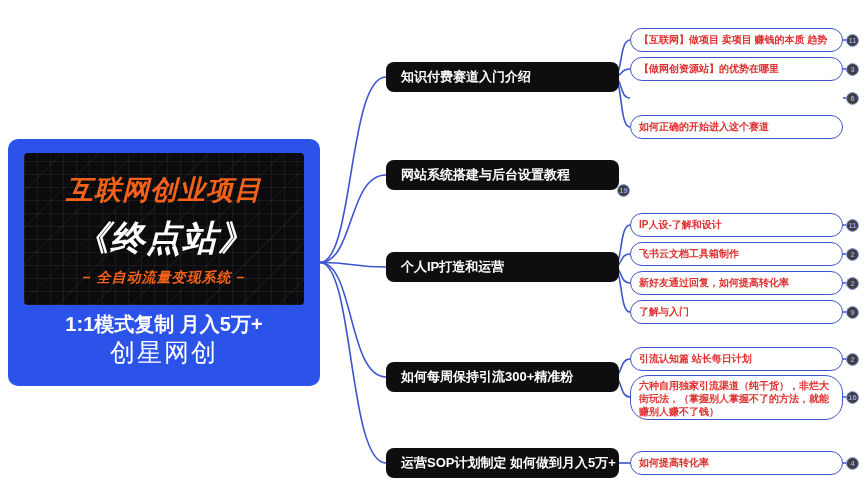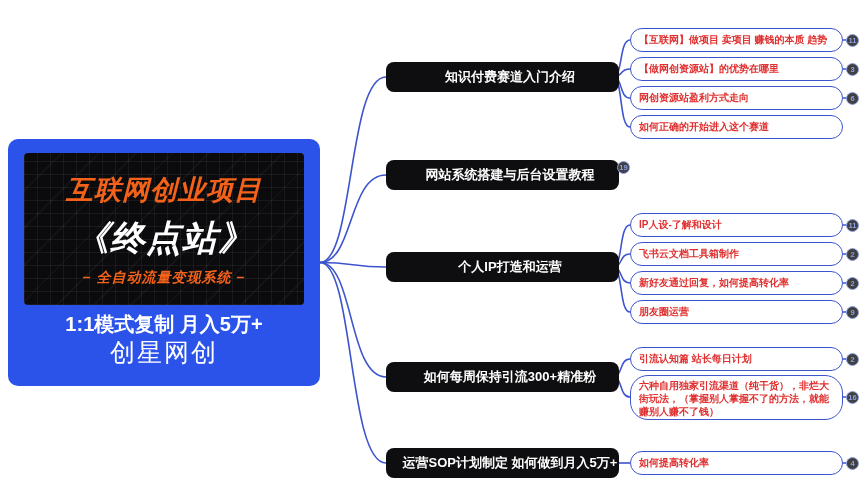--- a/index.html
+++ b/index.html
@@ -27,21 +27,21 @@
   .caption { position:absolute; left:0; top:172px; width:312px; color:#fff; }
   .cap-l1 { font-size:20px; font-weight:bold; line-height:26px; }
   .cap-l2 { font-size:20px; font-weight:bold; line-height:26px; }
   .cap-l3 { font-size:25px; font-weight:normal; line-height:30px; letter-spacing:2px; }
 
   
   .topic {
     position:absolute; left:386px; width:233px; height:30px;
     background:#0e0e10; border-radius:8px; color:#ffffff;
     font-size:13px; font-weight:bold; line-height:30px;
-    padding-left:15px; white-space:nowrap; overflow:hidden;text-align:center;
+    padding-left:15px; white-space:nowrap; overflow:hidden;
   }
 
   
   .sub {
     position:absolute; left:630px; width:213px; height:24px;
     background:#ffffff; border:1.5px solid #3c54cd; border-radius:12px;
     color:#e02f2f; font-size:10px; font-weight:bold; line-height:21px;
     padding-left:8px; padding-right:6px; white-space:nowrap; overflow:hidden;
   }
   .sub.multi {
@@ -104,34 +104,33 @@
       <div class="cap-l3">创星网创</div>
     </div>
   </div>
 
   <div class="topic" style="top:62px">知识付费赛道入门介绍</div>
   <div class="topic" style="top:160px">网站系统搭建与后台设置教程</div>
   <div class="topic" style="top:252px">个人IP打造和运营</div>
   <div class="topic" style="top:362px">如何每周保持引流300+精准粉</div>
   <div class="topic" style="top:448px">运营SOP计划制定 如何做到月入5万+</div>
 
-  <div class="badge" style="left:617px; top:161px">19</div>
+  <div class="badge" style="left:617px; top:184px">19</div>
 
   <div class="sub" style="top:28px">【互联网】做项目 卖项目 赚钱的本质 趋势</div>
   <div class="sub" style="top:57px">【做网创资源站】的优势在哪里</div>
-  <div class="sub" style="top:86px">网创资源站盈利方式走向</div>
   <div class="sub" style="top:115px">如何正确的开始进入这个赛道</div>
   <div class="badge" style="left:846px; top:33.5px">11</div>
   <div class="badge" style="left:846px; top:62.5px">3</div>
   <div class="badge" style="left:846px; top:91.5px">6</div>
 
   <div class="sub" style="top:213px">IP人设-了解和设计</div>
   <div class="sub" style="top:271px">新好友通过回复，如何提高转化率</div>
   <div class="sub" style="top:242px">飞书云文档工具箱制作</div>
-  <div class="sub" style="top:300px">朋友圈运营</div>
+  <div class="sub" style="top:300px">了解与入门</div>
   <div class="badge" style="left:846px; top:218.5px">11</div>
   <div class="badge" style="left:846px; top:247.5px">2</div>
   <div class="badge" style="left:846px; top:276.5px">2</div>
   <div class="badge" style="left:846px; top:305.5px">9</div>
 
   <div class="sub" style="top:347px">引流认知篇 站长每日计划</div>
   <div class="sub multi" style="top:375px">六种自用独家引流渠道（纯干货），非烂大街玩法，（掌握别人掌握不了的方法，就能赚别人赚不了钱）</div>
   <div class="badge" style="left:846px; top:352.5px">2</div>
   <div class="badge" style="left:846px; top:390.5px">16</div>
 

